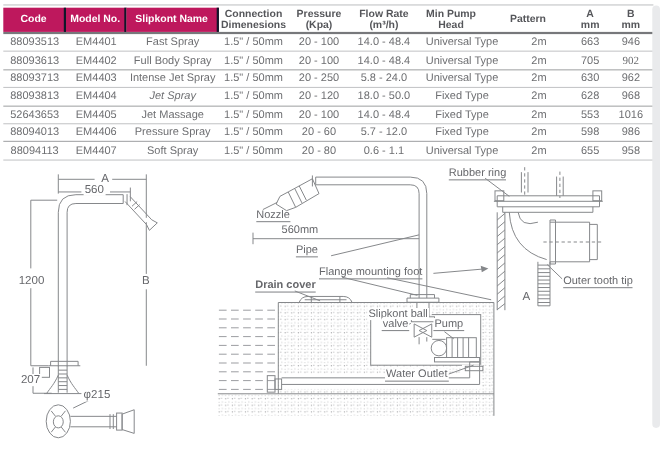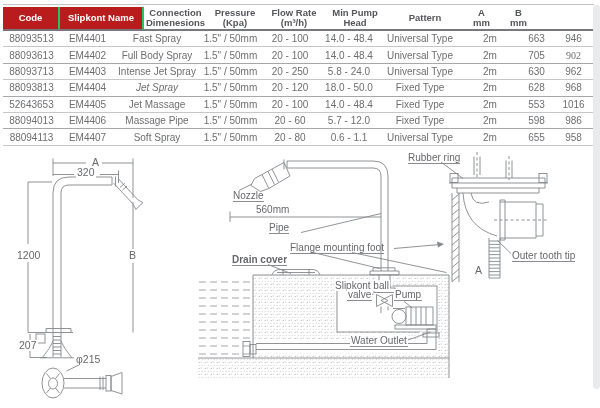--- a/index.html
+++ b/index.html
@@ -4,40 +4,41 @@
 <style>
   html,body{margin:0;padding:0;}
   body{width:600px;height:408px;background:#fff;font-family:"Liberation Sans",sans-serif;}
   .page{position:relative;width:600px;height:408px;overflow:hidden;background:#fff;}
   .strip{position:absolute;right:0;top:5px;width:7px;height:384px;background:#e9eaec;border-radius:4px;}
   
   .spec{position:absolute;left:3px;top:4px;width:591px;}
   .thead{display:flex;border-top:1px solid #c2c3c5;padding-top:2px;border-bottom:2px solid #77787b;}
   .hcell{box-sizing:border-box;height:22px;display:flex;align-items:center;justify-content:center;
          text-align:center;font-weight:bold;font-size:9.5px;line-height:10px;color:#55565a;white-space:pre-line;}
-  .hcell.dark{background:#b91c1c;color:#fff;border-right:2px solid #22c55e;}
+  .hcell.dark{background:#be185d;color:#fff;border-right:2px solid #0f172a;}
   .trow{display:flex;height:16.4px;box-sizing:border-box;align-items:center;border-bottom:1px solid #c6c7c9;}
   .trow.alt{border-bottom-color:#a6a7a9;}
   .tcell{box-sizing:border-box;text-align:center;font-size:10px;color:#6d6e71;}
   
   svg.diag{position:absolute;left:0;top:145px;}
   .dlabel{position:absolute;font-size:10px;line-height:11px;color:#66676b;white-space:nowrap;}
   .dim{font-size:10.5px;background:#fff;padding:0 1px;}
   .ul{border-bottom:1px solid #8a8c8f;}
   .wbg{background:#fff;padding:0 1px;}
   .bold{font-weight:bold;}
 </style>
 </head>
 <body>
 
 <div class="page">
 
   <div class="spec">
     <div class="thead">
         <div class="hcell dark" style="width: 57px;">Code</div>
+        <div class="hcell dark" style="width: 55px;">Model No.</div>
         <div class="hcell dark" style="width: 84px;">Slipkont Name</div>
         <div class="hcell" style="width: 63px;">Connection
 Dimenesions</div>
         <div class="hcell" style="width: 56px;">Pressure
 (Kpa)</div>
         <div class="hcell" style="width: 62px;">Flow Rate
 (m³/h)</div>
         <div class="hcell" style="width: 60px;">Min Pump
 Head</div>
         <div class="hcell" style="width: 80px;">Pattern</div>
@@ -103,21 +104,21 @@
           <div class="tcell" style="width: 56px;">20 - 100</div>
           <div class="tcell" style="width: 62px;">14.0 - 48.4</div>
           <div class="tcell" style="width: 80px;">Fixed Type</div>
           <div class="tcell" style="width: 60px;">2m</div>
           <div class="tcell" style="width: 33px;">553</div>
           <div class="tcell" style="width: 41px;">1016</div>
         </div>
         <div class="trow alt">
           <div class="tcell" style="width: 57px;">88094013</div>
           <div class="tcell" style="width: 55px;">EM4406</div>
-          <div class="tcell" style="width: 84px;">Massage Pipe</div>
+          <div class="tcell" style="width: 84px;">Pressure Spray</div>
           <div class="tcell" style="width: 63px;">1.5" / 50mm</div>
           <div class="tcell" style="width: 56px;">20 - 60</div>
           <div class="tcell" style="width: 62px;">5.7 - 12.0</div>
           <div class="tcell" style="width: 80px;">Fixed Type</div>
           <div class="tcell" style="width: 60px;">2m</div>
           <div class="tcell" style="width: 33px;">598</div>
           <div class="tcell" style="width: 41px;">986</div>
         </div>
         <div class="trow">
           <div class="tcell" style="width: 57px;">88094113</div>
@@ -212,21 +213,21 @@
       <path d="M452,55 L459,49 M452,62.5 L459,56.5 M452,70 L459,64 M452,77.5 L459,71.5 M452,85 L459,79 M452,92.5 L459,86.5 M452,100 L459,94 M452,107.5 L459,101.5 M452,115 L459,109 M452,122.5 L459,116.5 M452,130 L459,124 M452,136.5 L459,131"></path>
       <path d="M463,48 Q465,82 497,91 M471,48 Q473,62 489,57"></path>
       <path d="M500,57 H536 M500,93 H536 M536,57 V93 M543,59 V91 M536,59 H543 M536,91 H543 M500,55 V95 M505,55 V95 M500,55 H505 M500,95 H505"></path>
       <path d="M489,93 V133 M500,93 V133 M489,133 H500"></path>
       <path d="M489,96 H500 M489,99.4 H500 M489,102.8 H500 M489,106.2 H500 M489,109.6 H500 M489,113 H500 M489,116.4 H500 M489,119.8 H500 M489,123.2 H500 M489,126.6 H500 M489,130 H500"></path>
       <path d="M441,17 L463,33.5 M511,108.5 L497.5,95.5"></path>
     </g>
   </svg>
 
   <div class="dlabel dim" style="left:91px;top:157px">A</div>
-  <div class="dlabel dim" style="left:76px;top:167px">320</div>
+  <div class="dlabel dim" style="left:76px;top:167px">560</div>
   <div class="dlabel dim" style="left:16px;top:250px">1200</div>
   <div class="dlabel dim" style="left:128px;top:250px">B</div>
   <div class="dlabel dim" style="left:18px;top:340px">207</div>
   <div class="dlabel dim" style="left:75px;top:354px">φ215</div>
 
   <div class="dlabel ul" style="left:233px;top:190px">Nozzle</div>
   <div class="dlabel" style="left:256px;top:204px">560mm</div>
   <div class="dlabel ul" style="left:269px;top:222px">Pipe</div>
   <div class="dlabel ul bold" style="left:232px;top:254px">Drain cover</div>
   <div class="dlabel ul" style="left:290px;top:242px">Flange mounting foot</div>

